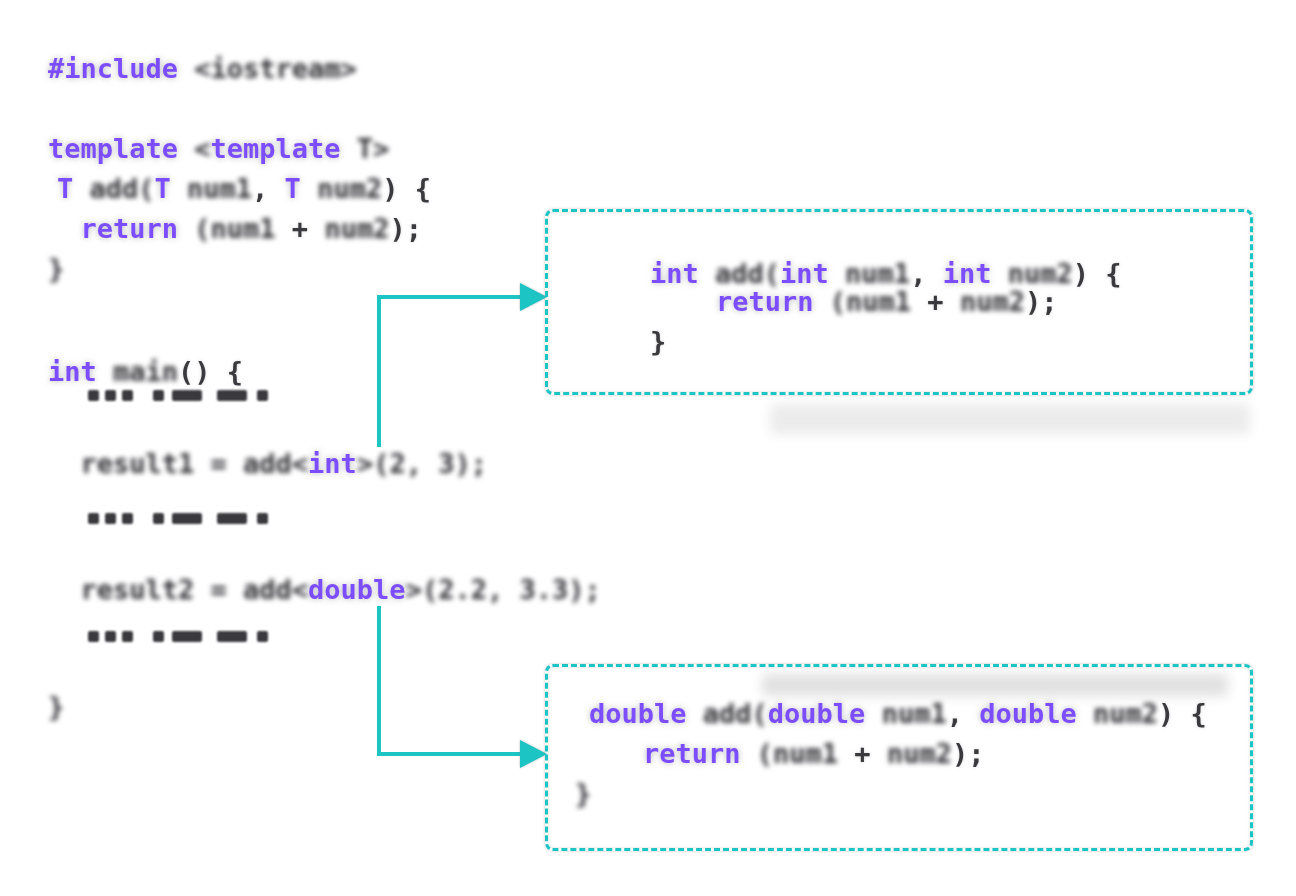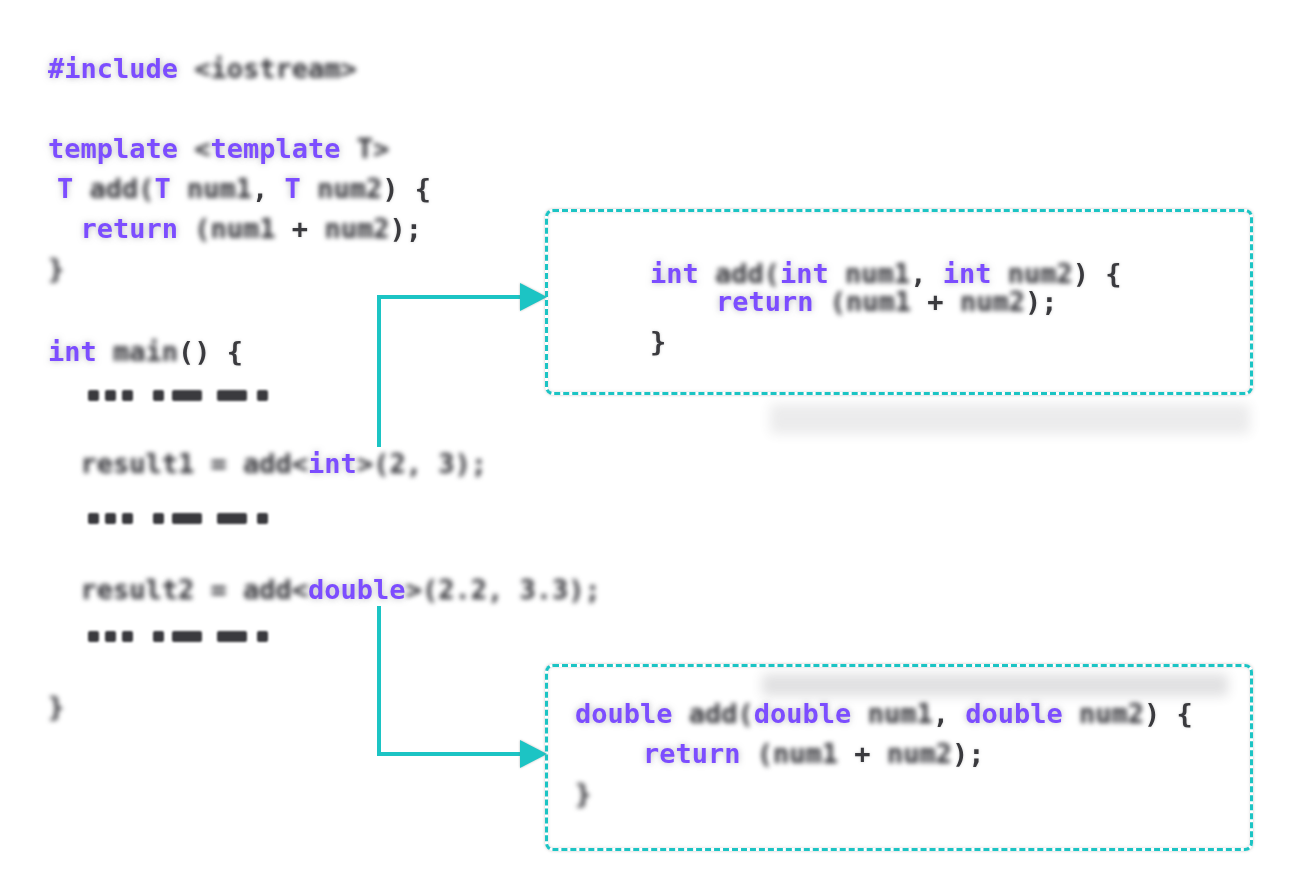--- a/index.html
+++ b/index.html
@@ -27,21 +27,21 @@
 </head>
 <body>
 
 <div class="canvas">
 
   <div class="code-line" style="left:48px;top:52px"><span class="seg-keyword">#include</span><span class="seg-redacted"> &lt;iostream&gt;</span></div>
   <div class="code-line" style="left:48px;top:132px"><span class="seg-keyword">template</span><span class="seg-redacted"> &lt;</span><span class="seg-keyword">template</span><span class="seg-redacted"> T&gt;</span></div>
   <div class="code-line" style="left:57px;top:172px"><span class="seg-keyword">T</span><span class="seg-redacted"> add(</span><span class="seg-keyword">T</span><span class="seg-redacted"> num1</span><span class="seg-plain">, </span><span class="seg-keyword">T</span><span class="seg-redacted"> num2</span><span class="seg-plain">) {</span></div>
   <div class="code-line" style="left:48px;top:212px"><span class="seg-plain">  </span><span class="seg-keyword">return</span><span class="seg-redacted"> (num1</span><span class="seg-plain"> + </span><span class="seg-redacted">num2</span><span class="seg-plain">);</span></div>
   <div class="code-line" style="left:48px;top:252px"><span class="seg-redacted">}</span></div>
-  <div class="code-line" style="left:48px;top:335px"><span class="seg-keyword">int</span><span class="seg-redacted"> main</span><span class="seg-plain">() {</span></div>
+  <div class="code-line" style="left:48px;top:355px"><span class="seg-keyword">int</span><span class="seg-redacted"> main</span><span class="seg-plain">() {</span></div>
 
   <div class="dots-row" style="left:88px;top:389px">
     <span class="db w11"></span>
     <span class="db w11 ml6"></span>
     <span class="db w11 ml6"></span>
     <span class="db w11 ml20"></span>
     <span class="db w30 ml8"></span>
     <span class="db w30 ml15"></span>
     <span class="db w11 ml10"></span>
   </div>
@@ -86,17 +86,17 @@
 
   <div class="ghost" style="left:770px;top:404px;width:480px;height:30px;opacity:.10"></div>
   <div class="ghost" style="left:762px;top:674px;width:466px;height:22px;opacity:.16"></div>
 
   <div class="gen-box" style="left:545px;top:209px;width:702px;height:180px"></div>
   <div class="code-line" style="left:650px;top:257px"><span class="seg-keyword">int</span><span class="seg-redacted"> add(</span><span class="seg-keyword">int</span><span class="seg-redacted"> num1</span><span class="seg-plain">, </span><span class="seg-keyword">int</span><span class="seg-redacted"> num2</span><span class="seg-plain">) {</span></div>
   <div class="code-line" style="left:716px;top:285px"><span class="seg-keyword">return</span><span class="seg-redacted"> (num1</span><span class="seg-plain"> + </span><span class="seg-redacted">num2</span><span class="seg-plain">);</span></div>
   <div class="code-line" style="left:650px;top:325px"><span class="seg-plain">}</span></div>
 
   <div class="gen-box" style="left:545px;top:664px;width:702px;height:181px"></div>
-  <div class="code-line" style="left:575px;top:697px"><span class="seg-keyword">double</span><span class="seg-redacted"> add(</span><span class="seg-keyword">double</span><span class="seg-redacted"> num1</span><span class="seg-plain">, </span><span class="seg-keyword">double</span><span class="seg-redacted"> num2</span><span class="seg-plain">) {</span></div>
+  <div class="code-line" style="left:589px;top:697px"><span class="seg-keyword">double</span><span class="seg-redacted"> add(</span><span class="seg-keyword">double</span><span class="seg-redacted"> num1</span><span class="seg-plain">, </span><span class="seg-keyword">double</span><span class="seg-redacted"> num2</span><span class="seg-plain">) {</span></div>
   <div class="code-line" style="left:643px;top:737px"><span class="seg-keyword">return</span><span class="seg-redacted"> (num1</span><span class="seg-plain"> + </span><span class="seg-redacted">num2</span><span class="seg-plain">);</span></div>
   <div class="code-line" style="left:575px;top:777px"><span class="seg-redacted">}</span></div>
 
 </div>
 
 </body></html>

